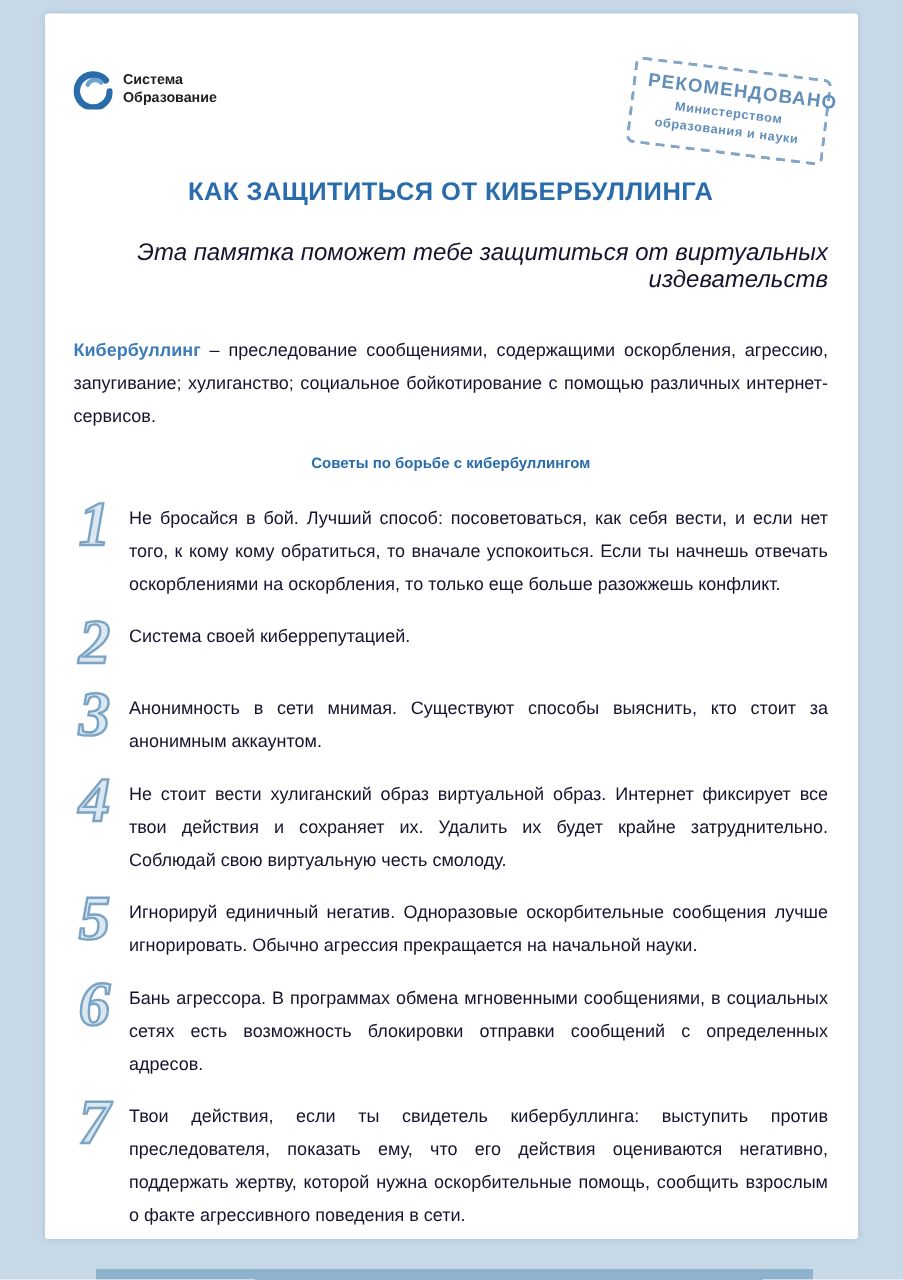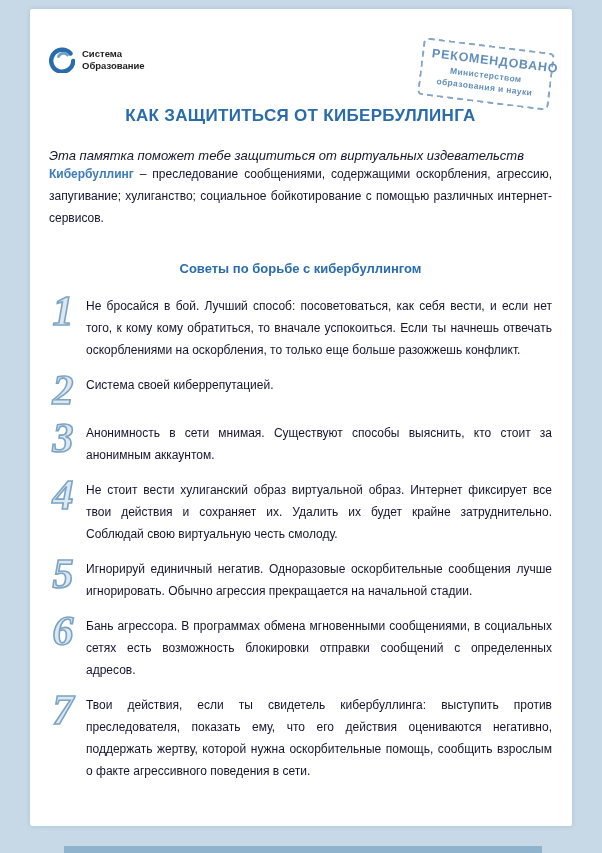--- a/index.html
+++ b/index.html
@@ -35,49 +35,50 @@
     border-radius:5px;
     padding:6px 8px 7px;
     width:132px;
     text-align:center;
     opacity:0.92;
   }
   .stamp-main { font-size:12.5px; font-weight:700; letter-spacing:0.8px; margin-bottom:3px; white-space:nowrap; }
   .stamp-sub { font-size:8.5px; font-weight:700; letter-spacing:0.4px; line-height:1.4; }
 
   .title {
-    margin-top:3px;
+    margin-top:15px;
     text-align:center;
     color:#2a6cab;
     font-size:17px;
     font-weight:700;
     letter-spacing:0.3px;
   }
 
   .subtitle {
     margin-top:22px;
-    text-align:left;
+    text-align:right;
     font-style:italic;
-    font-size:13px;
+    font-size:16px;
     color:#14142e;
   }
 
   .intro {
+    margin-top:26px;
     font-size:12px;
     line-height:22px;
     text-align:justify;
     color:#14142e;
   }
   .intro .term { color:#3c7cba; font-weight:700; }
 
   .section-heading {
-    margin-top:32px;
+    margin-top:16px;
     text-align:center;
     color:#2a6cab;
-    font-size:13px;
+    font-size:10px;
     font-weight:700;
   }
 
   .tips { margin-top:19px; }
   .tip { display:flex; margin-bottom:13px; }
   .tip-number {
     flex:0 0 28px;
     margin-right:9px;
     margin-top:-3px;
     text-align:center;
@@ -153,21 +154,21 @@
       <div class="tip">
         <div class="tip-number">3</div>
         <div class="tip-text">Анонимность в сети мнимая. Существуют способы выяснить, кто стоит за анонимным аккаунтом.</div>
       </div>
       <div class="tip">
         <div class="tip-number">4</div>
         <div class="tip-text">Не стоит вести хулиганский образ виртуальной образ. Интернет фиксирует все твои действия и сохраняет их. Удалить их будет крайне затруднительно. Соблюдай свою виртуальную честь смолоду.</div>
       </div>
       <div class="tip">
         <div class="tip-number">5</div>
-        <div class="tip-text">Игнорируй единичный негатив. Одноразовые оскорбительные сообщения лучше игнорировать. Обычно агрессия прекращается на начальной стадии.</div>
+        <div class="tip-text">Игнорируй единичный негатив. Одноразовые оскорбительные сообщения лучше игнорировать. Обычно агрессия прекращается на начальной науки.</div>
       </div>
       <div class="tip">
         <div class="tip-number">6</div>
         <div class="tip-text">Бань агрессора. В программах обмена мгновенными сообщениями, в социальных сетях есть возможность блокировки отправки сообщений с определенных адресов.</div>
       </div>
       <div class="tip">
         <div class="tip-number">7</div>
         <div class="tip-text">Твои действия, если ты свидетель кибербуллинга: выступить против преследователя, показать ему, что его действия оцениваются негативно, поддержать жертву, которой нужна оскорбительные помощь, сообщить взрослым о факте агрессивного поведения в сети.</div>
       </div>
     </div>

